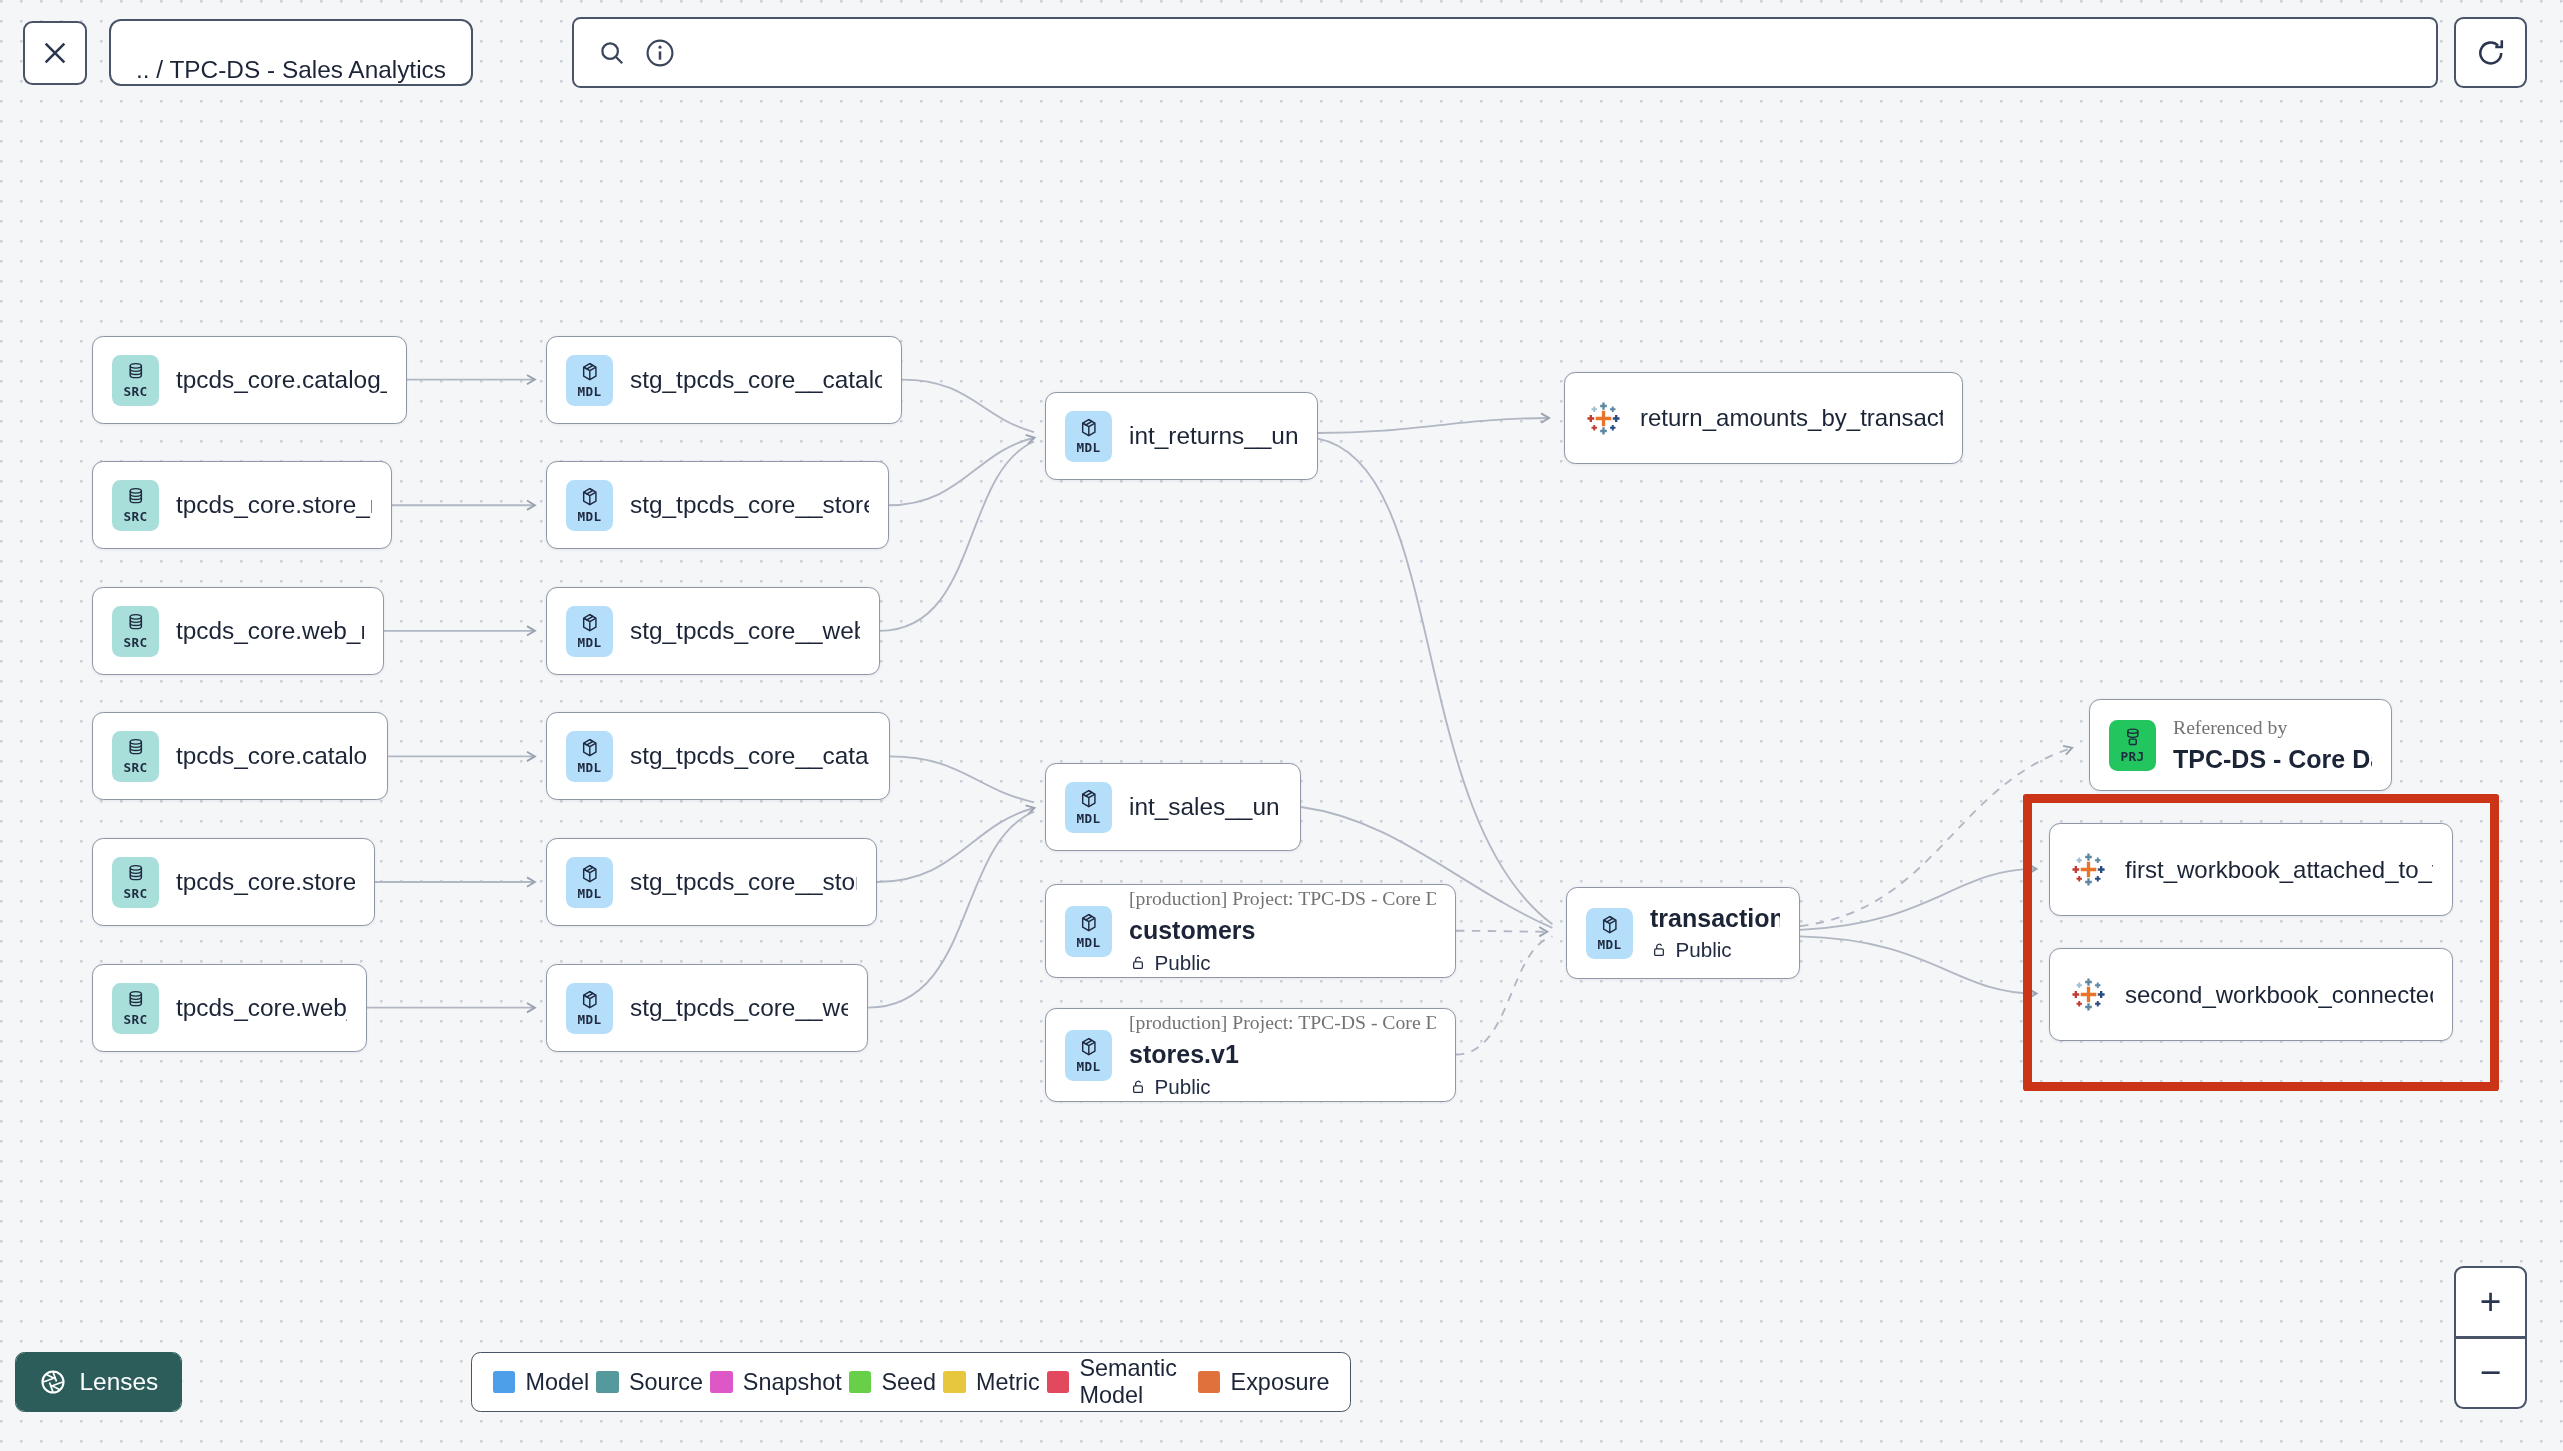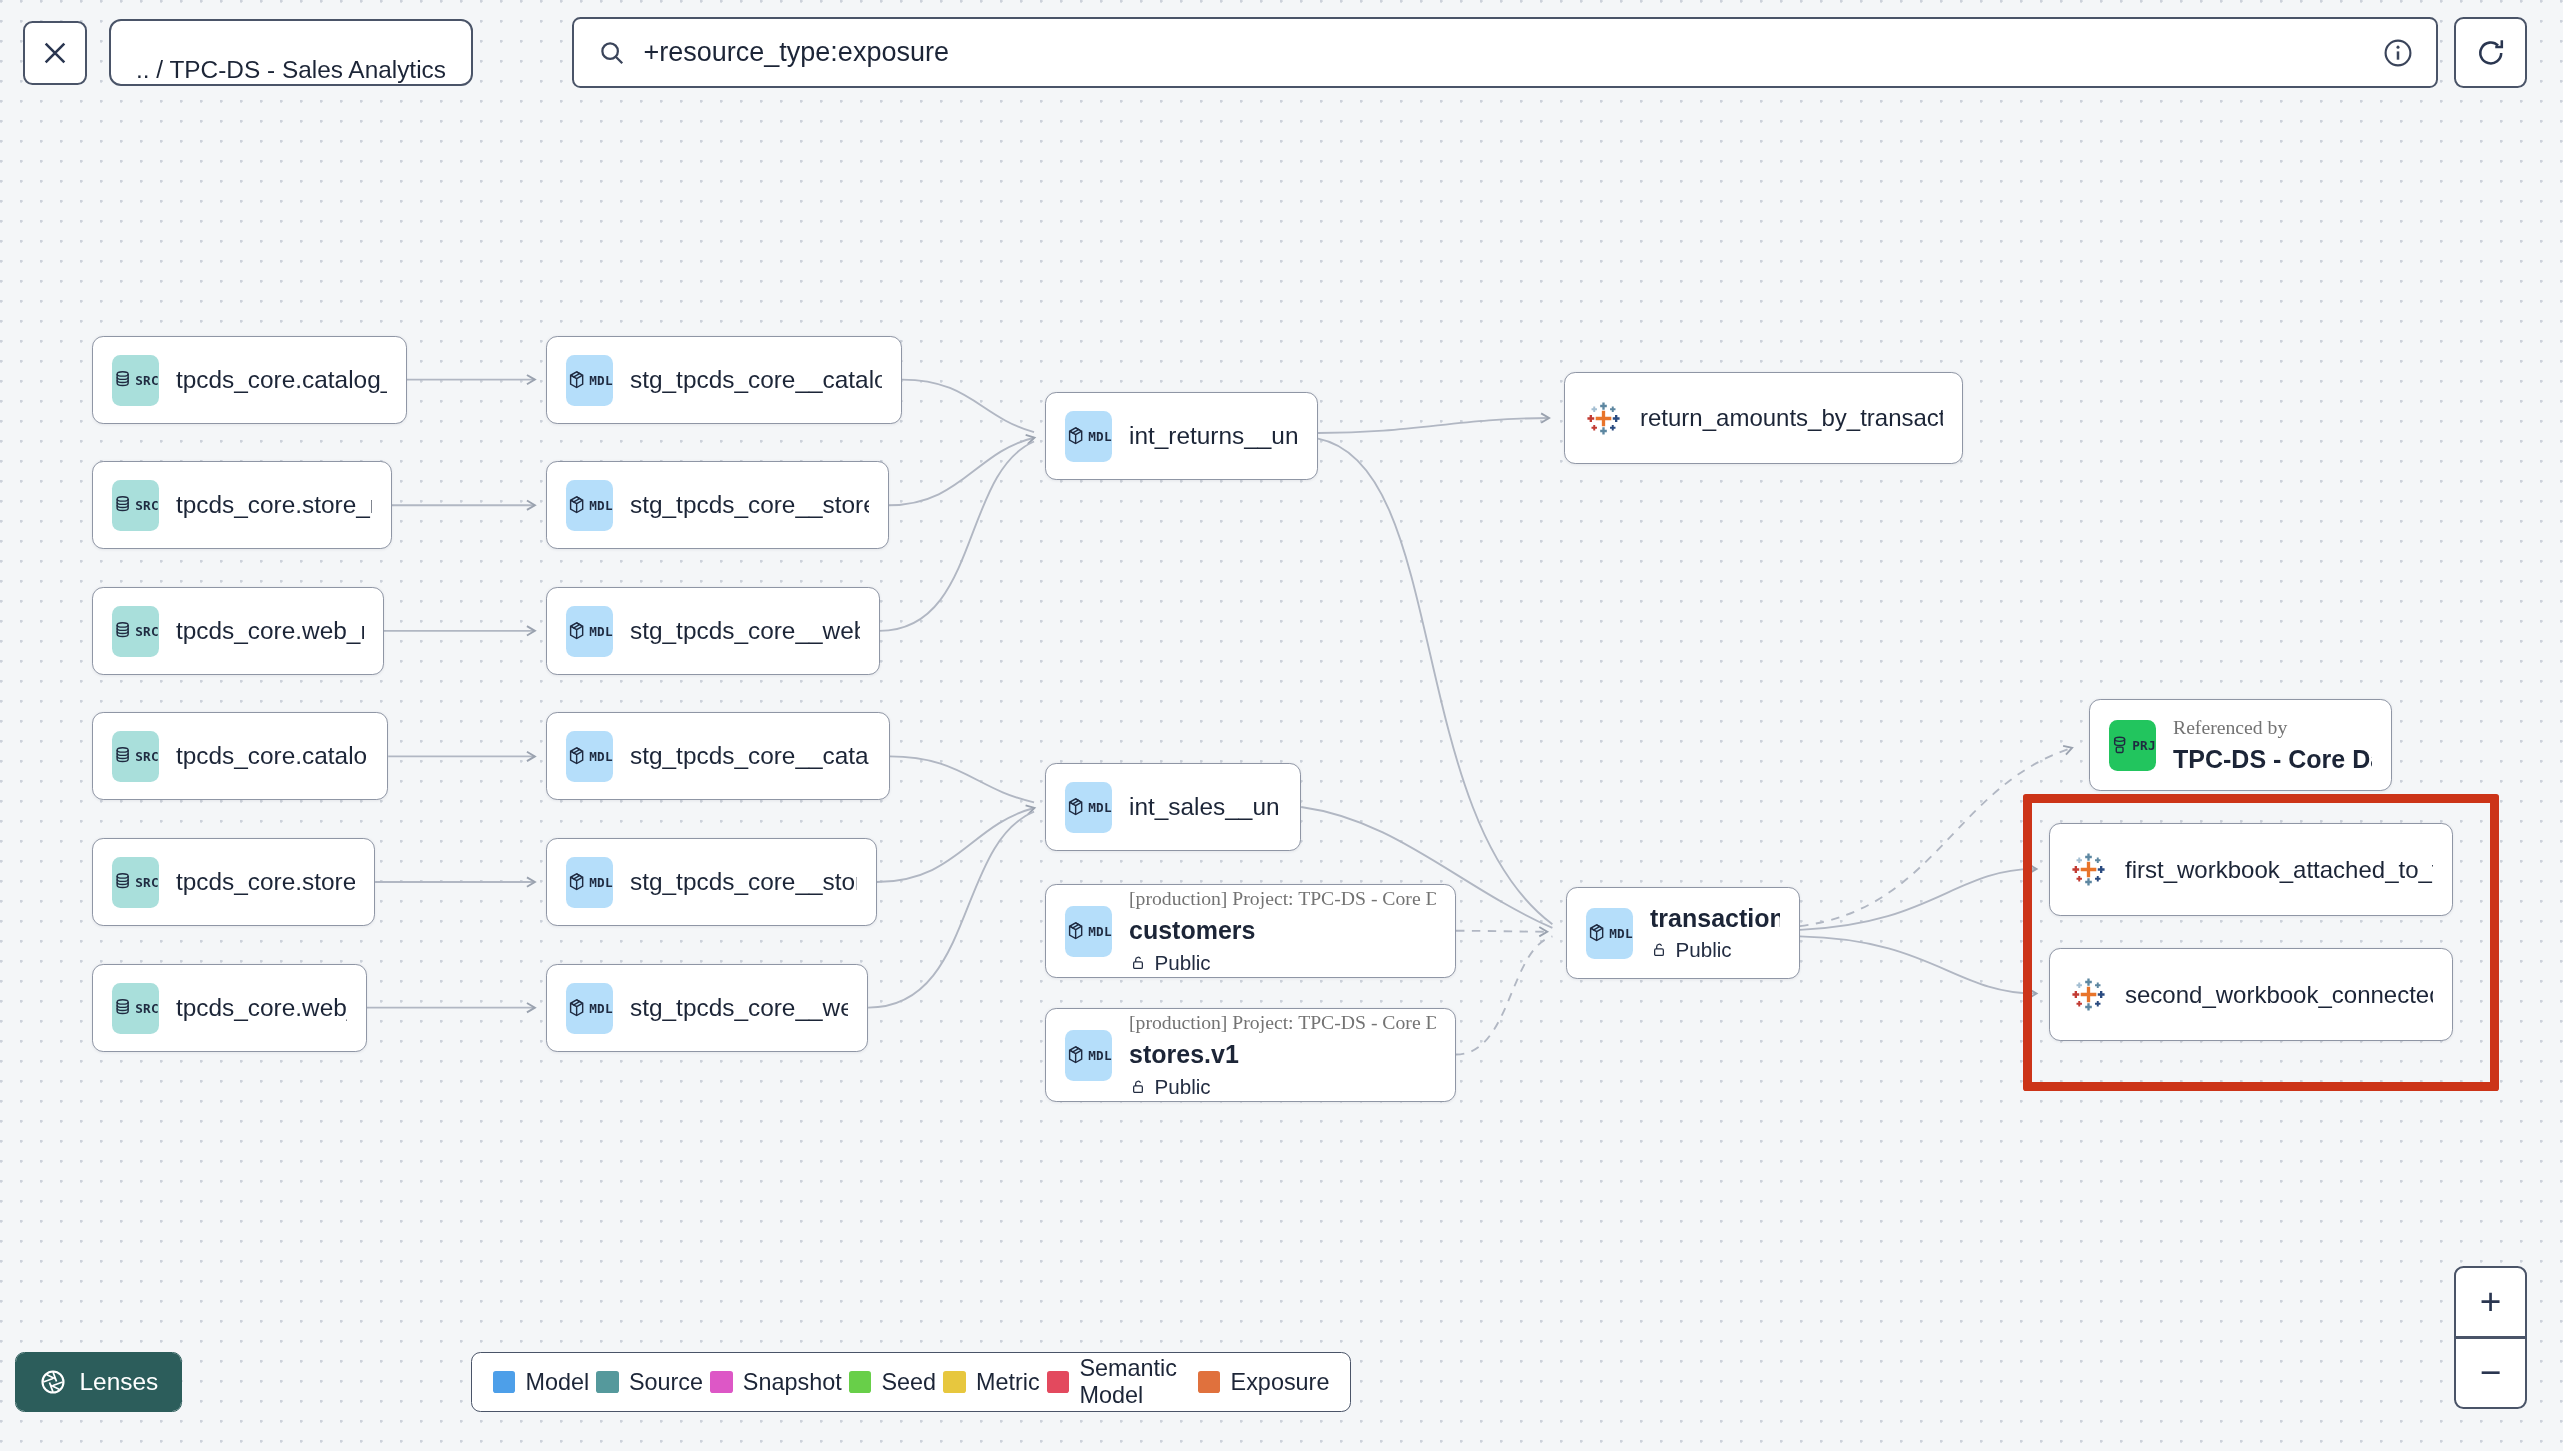--- a/index.html
+++ b/index.html
@@ -35,21 +35,21 @@
   #refresh-btn{left:2454px;top:17px;width:73px;height:71px;}
   
   #canvas{position:absolute;left:0;top:0;width:2563px;height:1451px;}
   #edges{position:absolute;left:0;top:0;z-index:1;}
   .node{
     position:absolute;background:#fff;border:1.6px solid #8f96a5;border-radius:11.2px;
     display:flex;align-items:center;gap:17px;padding:0 19px;box-sizing:border-box;
     box-shadow:0 0.9px 2.8px rgba(25,35,55,.07);z-index:2;cursor:pointer;
   }
   .badge{
-    width:47px;height:51px;border-radius:8.4px;flex-shrink:0;display:flex;flex-direction:row;
+    width:47px;height:51px;border-radius:8.4px;flex-shrink:0;display:flex;flex-direction:column;
     align-items:center;justify-content:center;gap:1.9px;
   }
   .badge svg{width:21.6px;height:21.6px;}
   .blabel{font-family:"DejaVu Sans Mono",monospace;font-size:12.7px;font-weight:600;color:#1f2a40;letter-spacing:0.3px;}
   .badge-src{background:#a9dfdb}.badge-mdl{background:#b5defa}.badge-prj{background:#22c55e}
   .ncol{display:flex;flex-direction:column;gap:5.6px;min-width:0;}
   .ntitle{font-size:24.4px;font-weight:500;white-space:nowrap;overflow:hidden;}
   .big .ntitle{font-size:25px;font-weight:600;}
   .pretitle{font-size:19.7px;white-space:nowrap;overflow:hidden;color:#737373;font-family:Liberation Serif, serif;}
   .vis{display:flex;align-items:center;gap:7.5px;font-size:20.6px;color:#232d42;}
@@ -443,21 +443,20 @@
     </svg>
   </div>
   <div id="breadcrumb">
     <span>.. / TPC-DS - Sales Analytics</span>
   </div>
   <div id="searchbar">
     <svg width="30" height="30" viewBox="0 0 24 24">
       <circle cx="10.5" cy="10.5" r="6.2" fill="none" stroke="#3a445a" stroke-width="1.8"></circle>
       <path d="M15.2 15.2 L20.2 20.2" stroke="#3a445a" stroke-width="1.8"></path>
     </svg>
-    <input type="text" value="+resource_type:exposure" style="">
     <svg width="32" height="32" viewBox="0 0 24 24">
       <circle cx="12" cy="12" r="9.3" fill="none" stroke="#3a445a" stroke-width="1.6"></circle>
       <path d="M12 10.8 V17" stroke="#3a445a" stroke-width="1.9"></path>
       <circle cx="12" cy="7.6" r="1.15" fill="#3a445a"></circle>
     </svg>
   </div>
   <div id="refresh-btn" class="tb-btn">
     <svg width="34" height="34" viewBox="0 0 28 28">
       <path d="M22.4 14 a8.6 8.6 0 1 1 -2.6 -6.2" fill="none" stroke="#2a3650" stroke-width="2.1"></path>
       <path d="M22.9 3.6 V9 H17.5" fill="none" stroke="#2a3650" stroke-width="2.1"></path>

